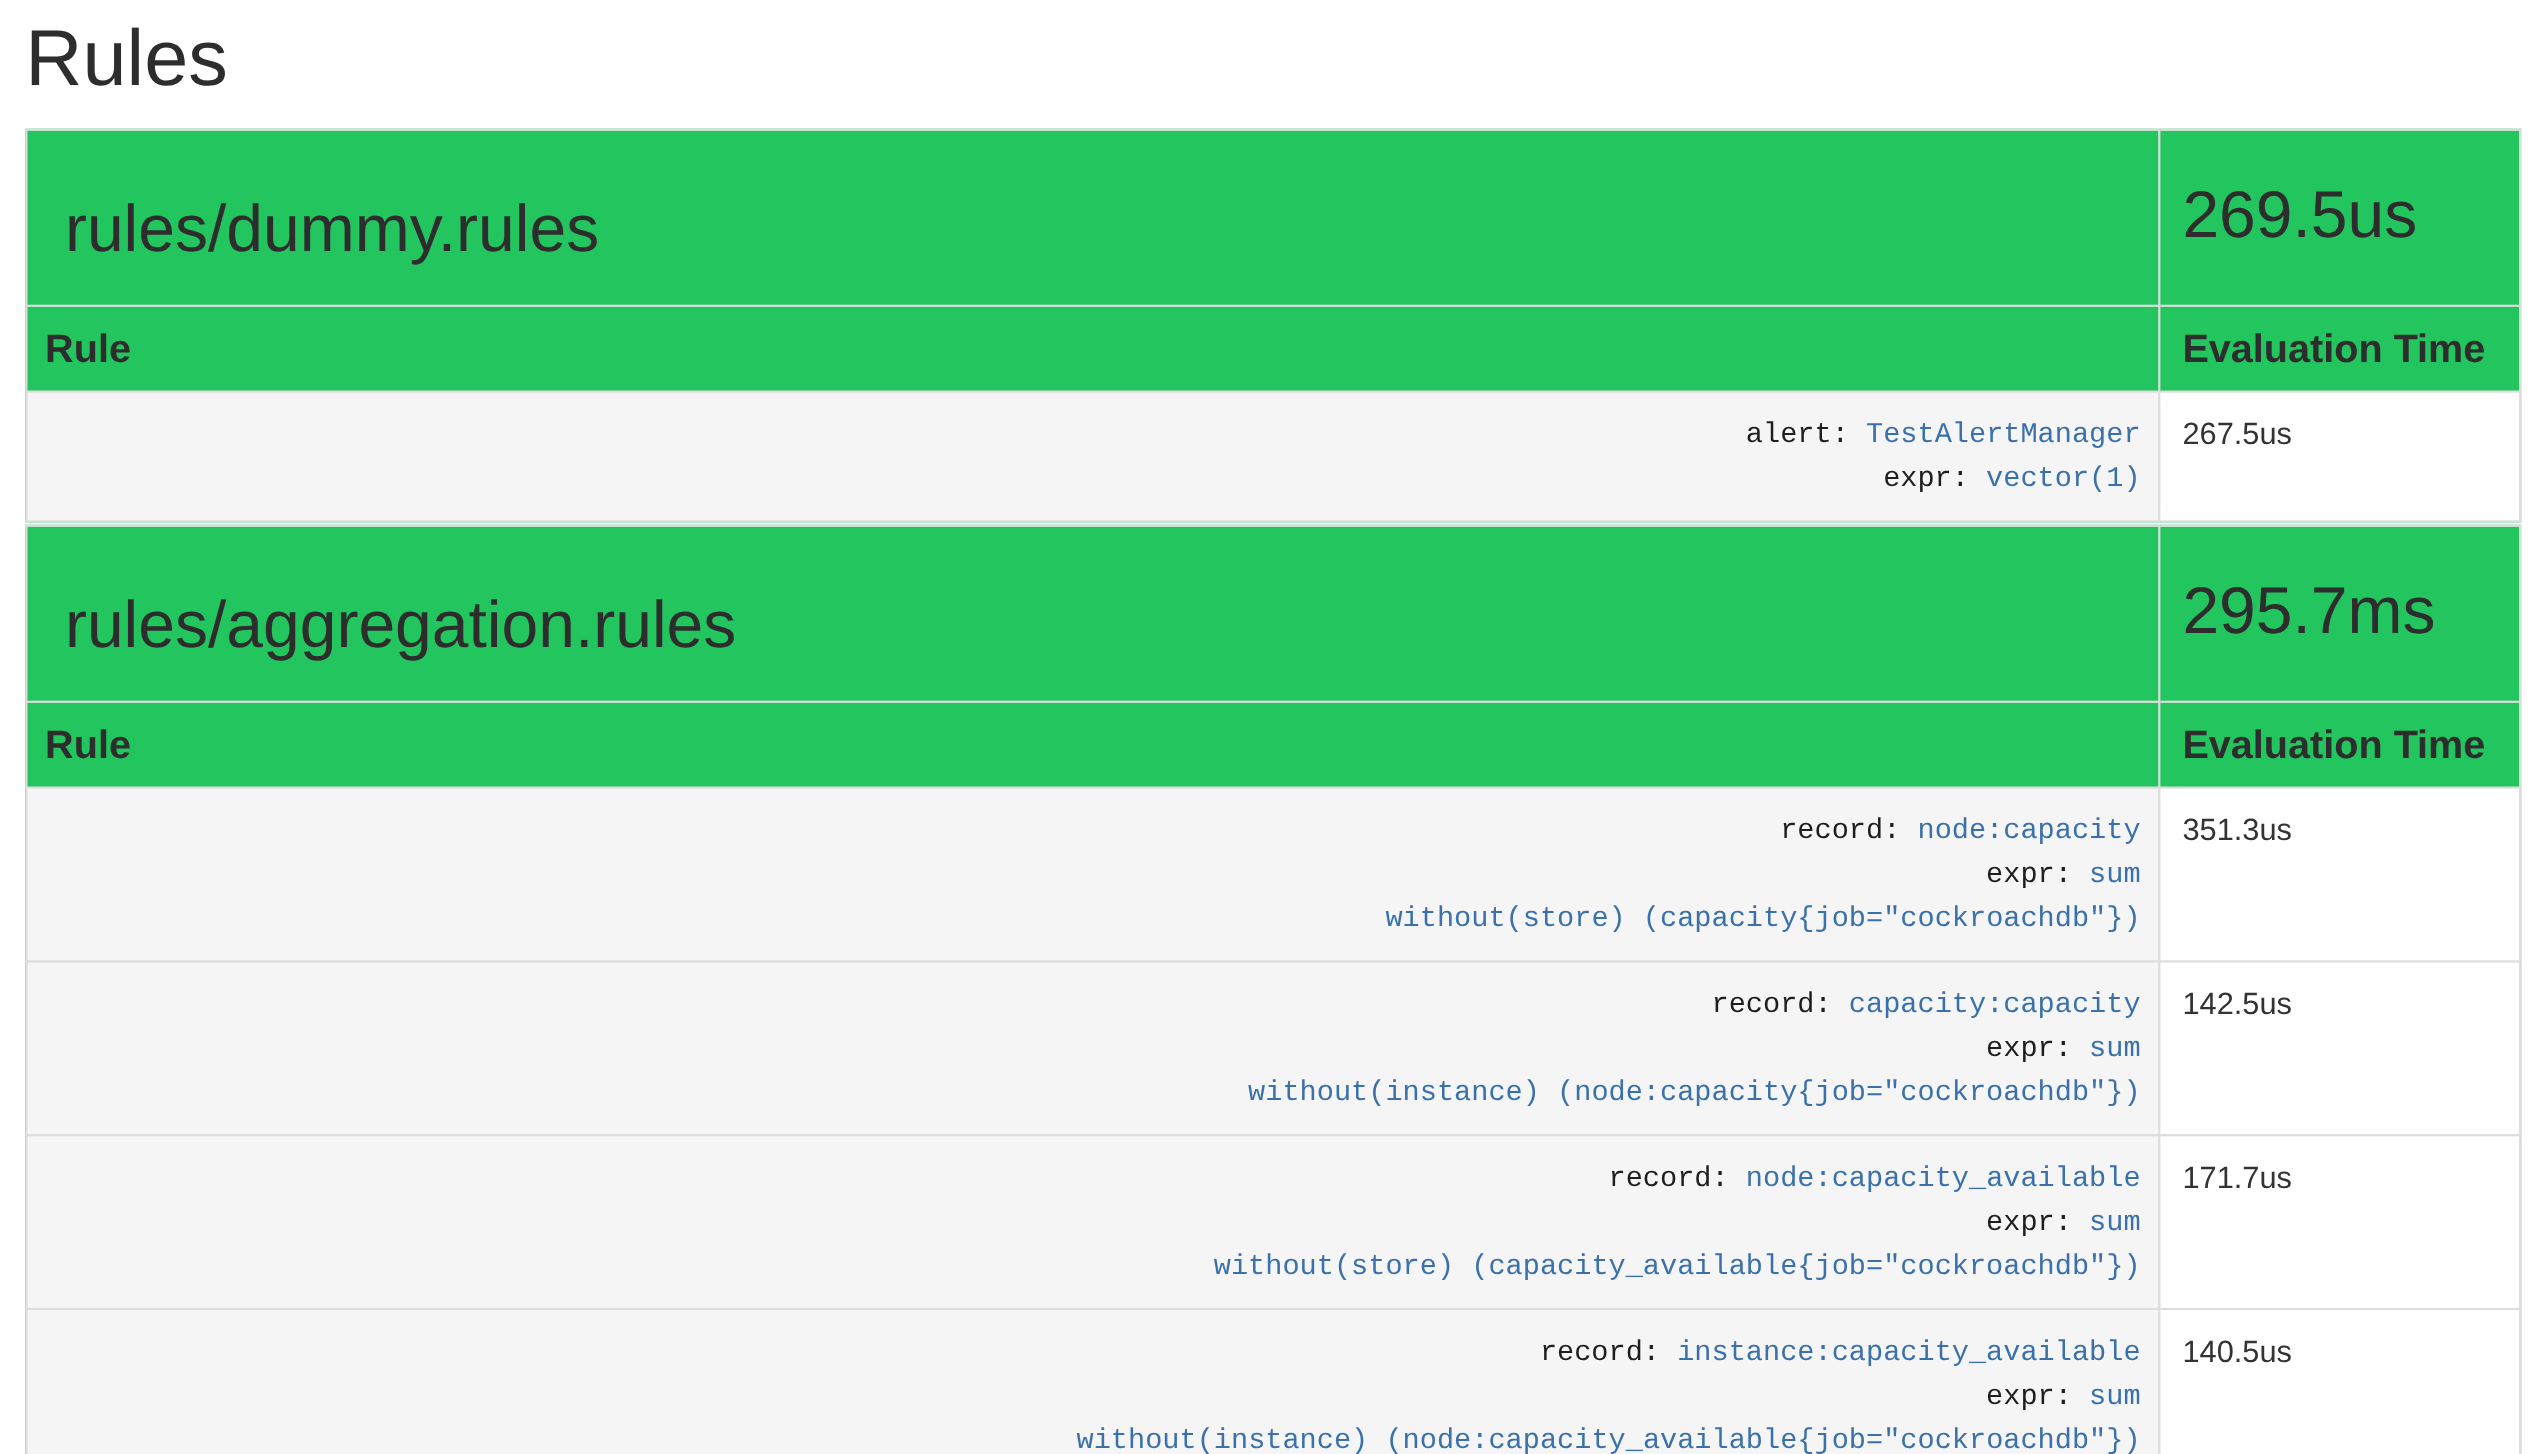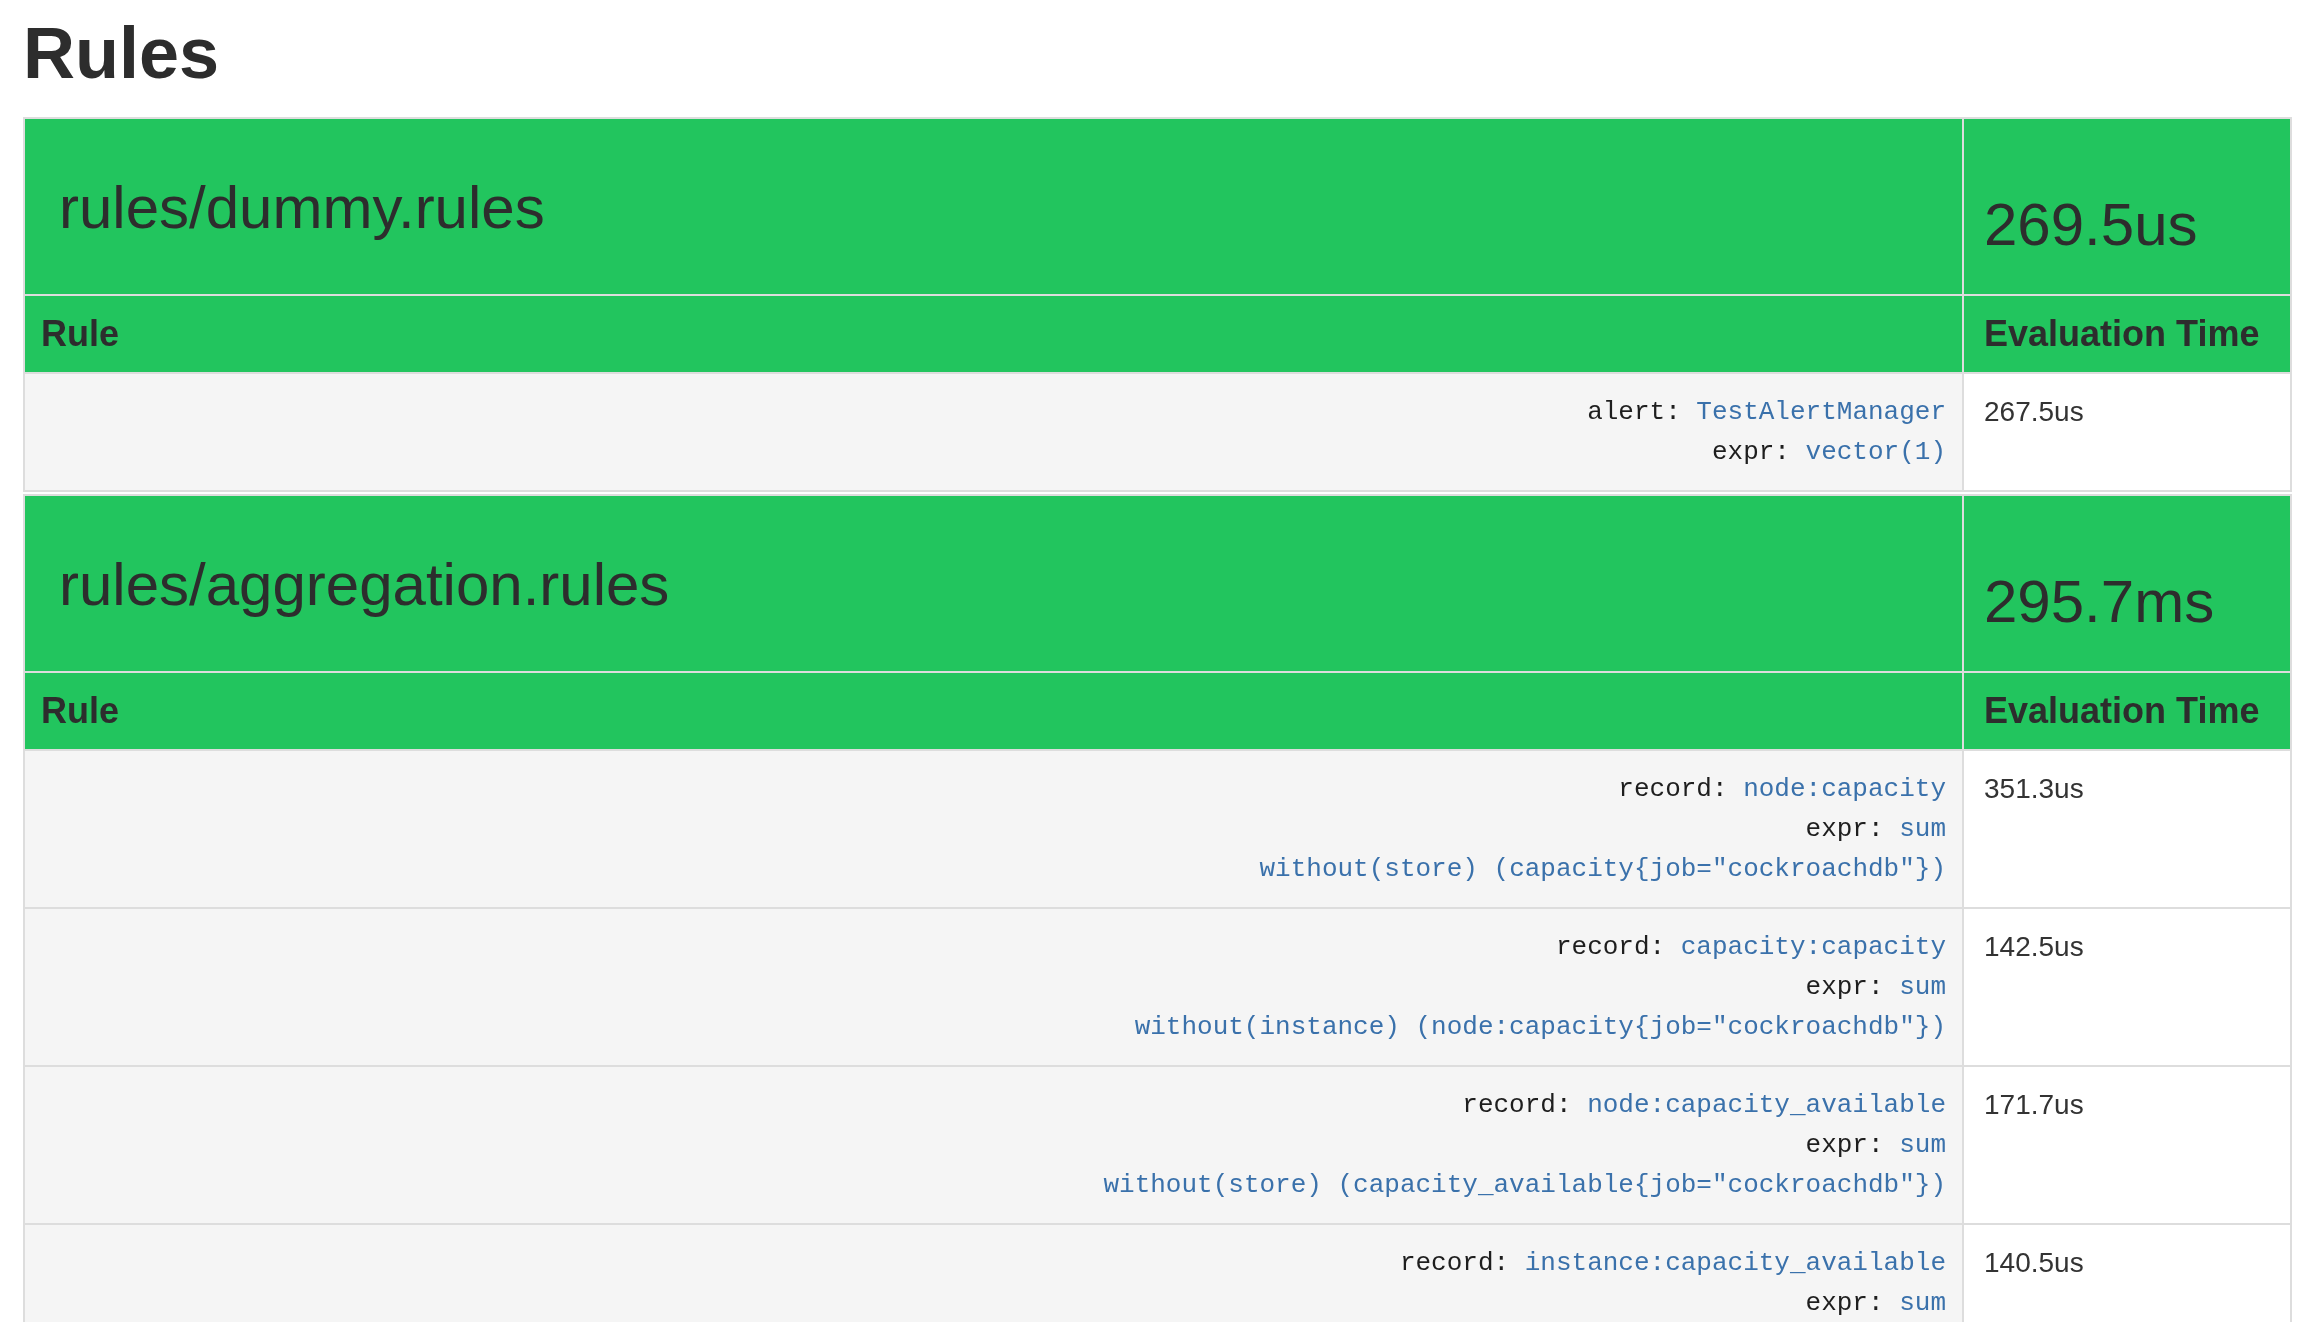--- a/index.html
+++ b/index.html
@@ -11,21 +11,21 @@
   }
   body {
     width: 2316px; height: 1322px;
     overflow: hidden;
   }
   .container {
     padding: 0 26px 0 23px;
   }
   h1.page-title {
     font-size: 72px;
-    font-weight: 700;
+    font-weight: 400;
     line-height: 1.1;
     margin: 14px 0 24px 0;
     color: #2d2d2d;
   }
   table.rules-table {
     border-collapse: collapse;
     table-layout: fixed;
     width: 2267px;
     margin: 0 0 2px 0;
     background: #22c55e;
@@ -40,21 +40,21 @@
   h2.group-heading {
     font-size: 60px;
     font-weight: 500;
     line-height: 1.1;
     margin: 40px 0 20px 0;
     color: #2d2d2d;
     white-space: nowrap;
     overflow: hidden;
   }
   td.cell-group-name  { padding: 16px 16px 16px 34px; }
-  td.cell-group-eval  { padding: 33px 16px 16px 20px; }
+  td.cell-group-eval  { padding: 3px 16px 16px 20px; }
 
   tr.col-header-row td {
     font-size: 36px;
     font-weight: bold;
     line-height: 40px;
     color: #2d2d2d;
   }
   td.cell-rule-header { padding: 18px 16px 18px 16px; }
   td.cell-eval-header { padding: 18px 0 18px 20px; }
 

